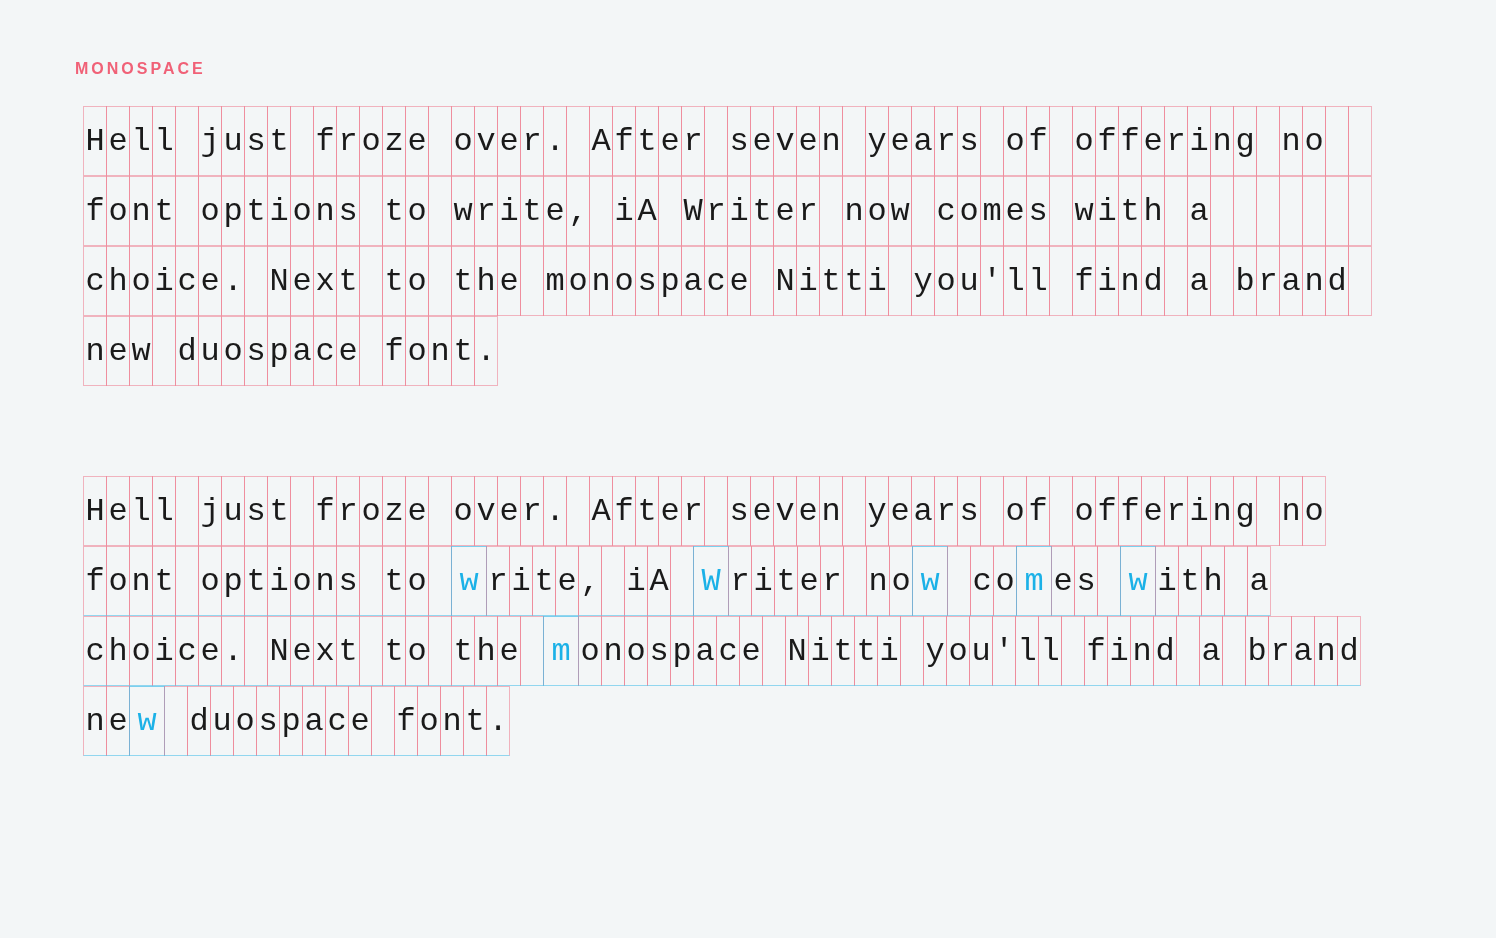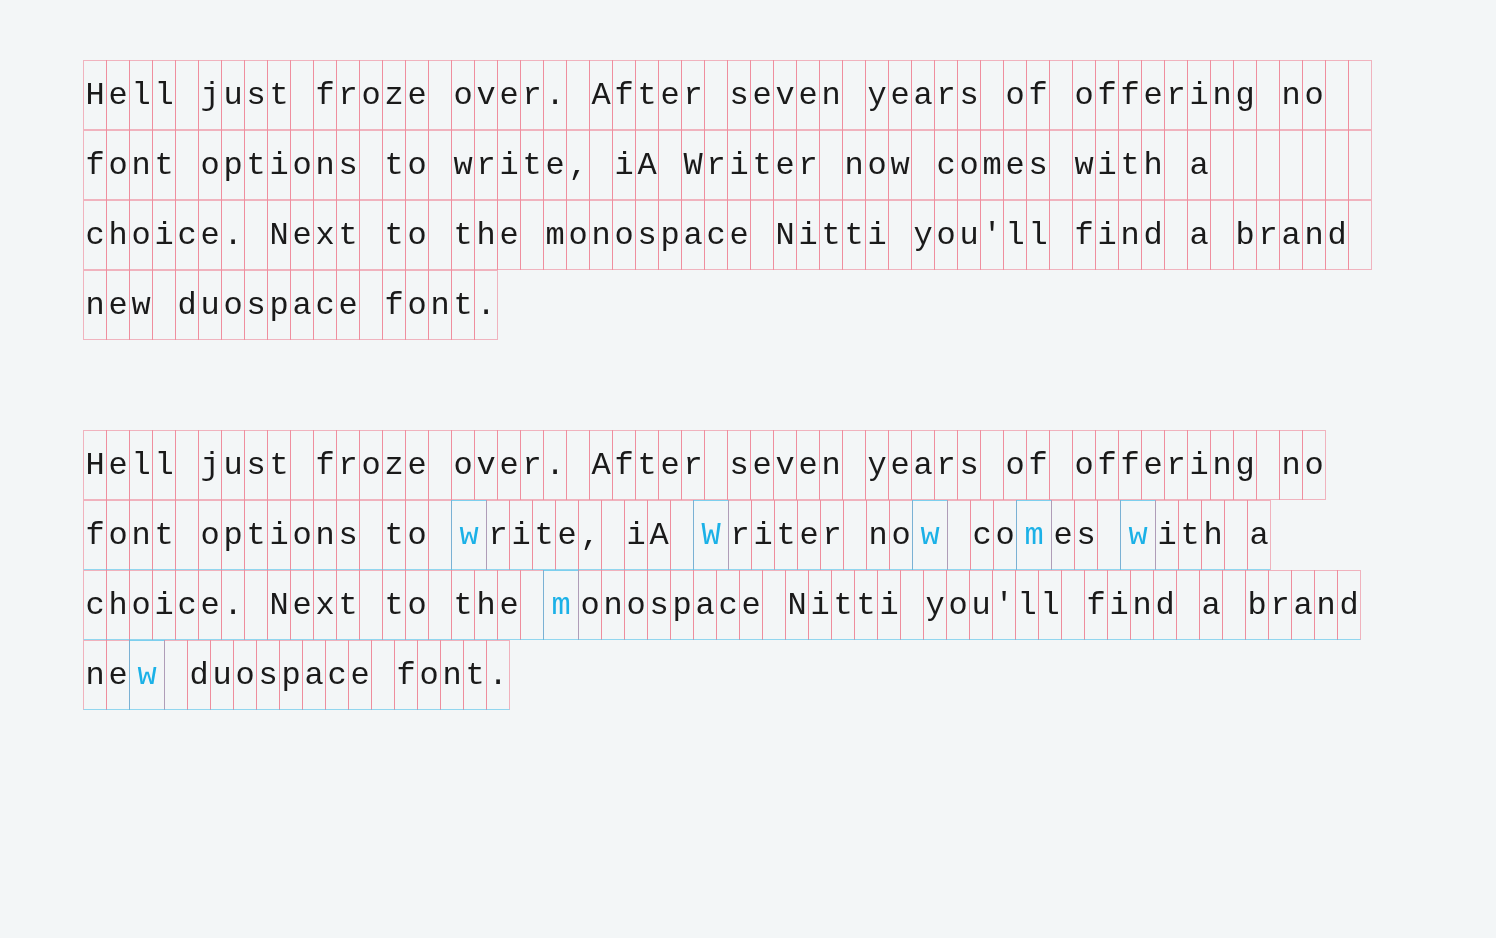--- a/index.html
+++ b/index.html
@@ -60,20 +60,21 @@
   .line.subcyan .cell {
     border-bottom-color: rgba(27, 177, 231, 0.45);
   }
 </style>
 </head>
 <body>
 
 <div class="page">
 
   <div class="block">
+    <div class="section-label label-mono">MONOSPACE</div>
     <div class="sample" id="mono-sample">
         <span class="line"><span class="cell">H</span><span class="cell">e</span><span class="cell">l</span><span class="cell">l</span><span class="cell">&nbsp;</span><span class="cell">j</span><span class="cell">u</span><span class="cell">s</span><span class="cell">t</span><span class="cell">&nbsp;</span><span class="cell">f</span><span class="cell">r</span><span class="cell">o</span><span class="cell">z</span><span class="cell">e</span><span class="cell">&nbsp;</span><span class="cell">o</span><span class="cell">v</span><span class="cell">e</span><span class="cell">r</span><span class="cell">.</span><span class="cell">&nbsp;</span><span class="cell">A</span><span class="cell">f</span><span class="cell">t</span><span class="cell">e</span><span class="cell">r</span><span class="cell">&nbsp;</span><span class="cell">s</span><span class="cell">e</span><span class="cell">v</span><span class="cell">e</span><span class="cell">n</span><span class="cell">&nbsp;</span><span class="cell">y</span><span class="cell">e</span><span class="cell">a</span><span class="cell">r</span><span class="cell">s</span><span class="cell">&nbsp;</span><span class="cell">o</span><span class="cell">f</span><span class="cell">&nbsp;</span><span class="cell">o</span><span class="cell">f</span><span class="cell">f</span><span class="cell">e</span><span class="cell">r</span><span class="cell">i</span><span class="cell">n</span><span class="cell">g</span><span class="cell">&nbsp;</span><span class="cell">n</span><span class="cell">o</span><span class="cell">&nbsp;</span><span class="cell">&nbsp;</span></span>
         <span class="line"><span class="cell">f</span><span class="cell">o</span><span class="cell">n</span><span class="cell">t</span><span class="cell">&nbsp;</span><span class="cell">o</span><span class="cell">p</span><span class="cell">t</span><span class="cell">i</span><span class="cell">o</span><span class="cell">n</span><span class="cell">s</span><span class="cell">&nbsp;</span><span class="cell">t</span><span class="cell">o</span><span class="cell">&nbsp;</span><span class="cell">w</span><span class="cell">r</span><span class="cell">i</span><span class="cell">t</span><span class="cell">e</span><span class="cell">,</span><span class="cell">&nbsp;</span><span class="cell">i</span><span class="cell">A</span><span class="cell">&nbsp;</span><span class="cell">W</span><span class="cell">r</span><span class="cell">i</span><span class="cell">t</span><span class="cell">e</span><span class="cell">r</span><span class="cell">&nbsp;</span><span class="cell">n</span><span class="cell">o</span><span class="cell">w</span><span class="cell">&nbsp;</span><span class="cell">c</span><span class="cell">o</span><span class="cell">m</span><span class="cell">e</span><span class="cell">s</span><span class="cell">&nbsp;</span><span class="cell">w</span><span class="cell">i</span><span class="cell">t</span><span class="cell">h</span><span class="cell">&nbsp;</span><span class="cell">a</span><span class="cell">&nbsp;</span><span class="cell">&nbsp;</span><span class="cell">&nbsp;</span><span class="cell">&nbsp;</span><span class="cell">&nbsp;</span><span class="cell">&nbsp;</span><span class="cell">&nbsp;</span></span>
         <span class="line"><span class="cell">c</span><span class="cell">h</span><span class="cell">o</span><span class="cell">i</span><span class="cell">c</span><span class="cell">e</span><span class="cell">.</span><span class="cell">&nbsp;</span><span class="cell">N</span><span class="cell">e</span><span class="cell">x</span><span class="cell">t</span><span class="cell">&nbsp;</span><span class="cell">t</span><span class="cell">o</span><span class="cell">&nbsp;</span><span class="cell">t</span><span class="cell">h</span><span class="cell">e</span><span class="cell">&nbsp;</span><span class="cell">m</span><span class="cell">o</span><span class="cell">n</span><span class="cell">o</span><span class="cell">s</span><span class="cell">p</span><span class="cell">a</span><span class="cell">c</span><span class="cell">e</span><span class="cell">&nbsp;</span><span class="cell">N</span><span class="cell">i</span><span class="cell">t</span><span class="cell">t</span><span class="cell">i</span><span class="cell">&nbsp;</span><span class="cell">y</span><span class="cell">o</span><span class="cell">u</span><span class="cell">'</span><span class="cell">l</span><span class="cell">l</span><span class="cell">&nbsp;</span><span class="cell">f</span><span class="cell">i</span><span class="cell">n</span><span class="cell">d</span><span class="cell">&nbsp;</span><span class="cell">a</span><span class="cell">&nbsp;</span><span class="cell">b</span><span class="cell">r</span><span class="cell">a</span><span class="cell">n</span><span class="cell">d</span><span class="cell">&nbsp;</span></span>
         <span class="line"><span class="cell">n</span><span class="cell">e</span><span class="cell">w</span><span class="cell">&nbsp;</span><span class="cell">d</span><span class="cell">u</span><span class="cell">o</span><span class="cell">s</span><span class="cell">p</span><span class="cell">a</span><span class="cell">c</span><span class="cell">e</span><span class="cell">&nbsp;</span><span class="cell">f</span><span class="cell">o</span><span class="cell">n</span><span class="cell">t</span><span class="cell">.</span></span>
       </div>
   </div>
 
   <div class="block">
     <div class="sample" id="duo-sample">

